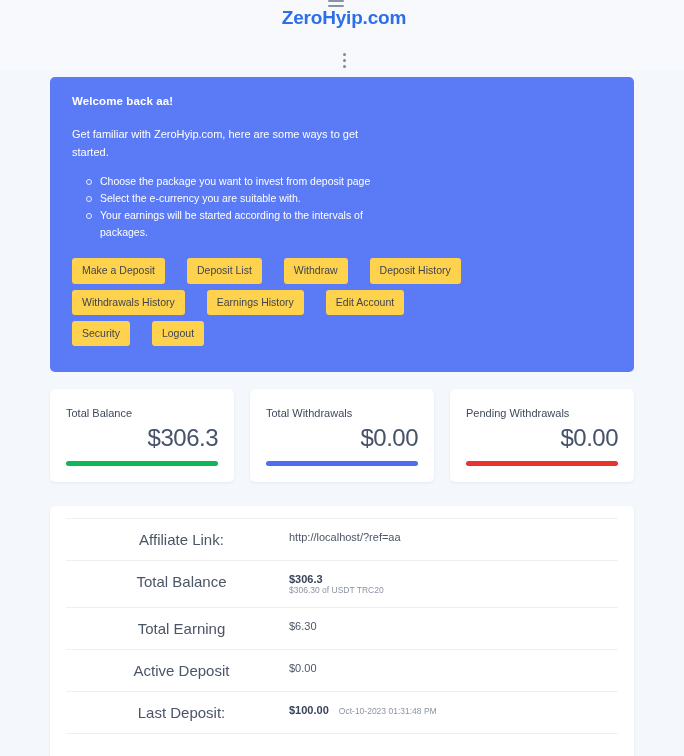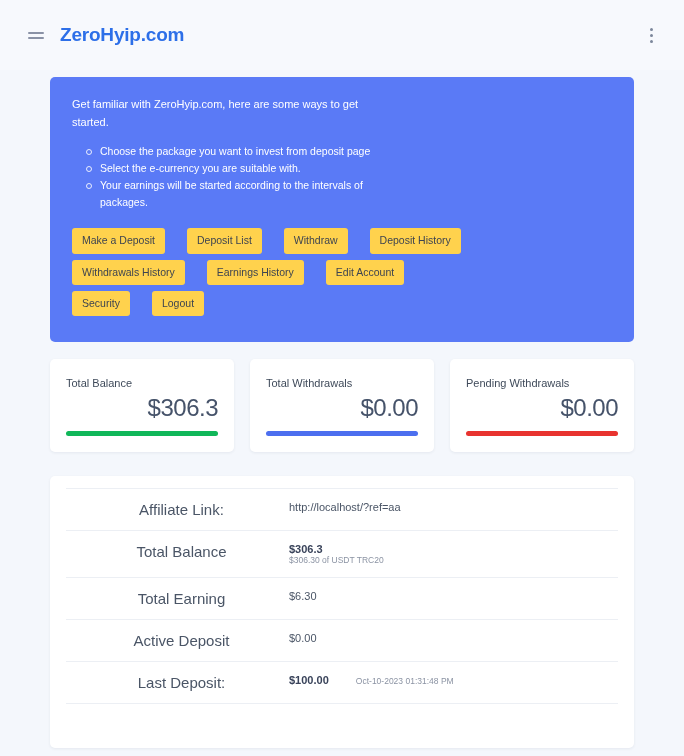--- a/index.html
+++ b/index.html
@@ -13,20 +13,21 @@
     overflow: hidden;
   }
 
   
   .topbar {
     height: 70px;
     background: #f7f9fd;
     display: flex;
     align-items: center;
     padding: 0 24px 0 28px;
+    flex-direction: column;
   }
   .hamburger {
     width: 16px;
     display: flex;
     flex-direction: column;
     gap: 3px;
     cursor: pointer;
     margin-right: 16px;
   }
   .hamburger span {
@@ -196,21 +197,21 @@
   }
   .v .strong { font-weight: bold; color: #39435a; }
   .v .sub {
     display: block;
     font-size: 8.5px;
     color: #8b93a3;
   }
   .v .inlinedate {
     font-size: 8.5px;
     color: #8b93a3;
-    margin-left: 24px;
+    margin-left: 7px;
   }
 </style>
 </head>
 <body>
 
 <div class="topbar">
   <div class="hamburger">
     <span></span>
     <span></span>
   </div>
@@ -219,20 +220,21 @@
   <div class="kebab">
     <i></i>
     <i></i>
     <i></i>
   </div>
 </div>
 
 <div class="page">
 
   <div class="welcome">
+    <h3>Welcome back aa!</h3>
     <p>Get familiar with ZeroHyip.com, here are some ways to get started.</p>
     <ul>
       <li>Choose the package you want to invest from deposit page</li>
       <li>Select the e-currency you are suitable with.</li>
       <li>Your earnings will be started according to the intervals of packages.</li>
     </ul>
 
     <div class="btnrow">
       <button class="ybtn">Make a Deposit</button>
       <button class="ybtn">Deposit List</button>

